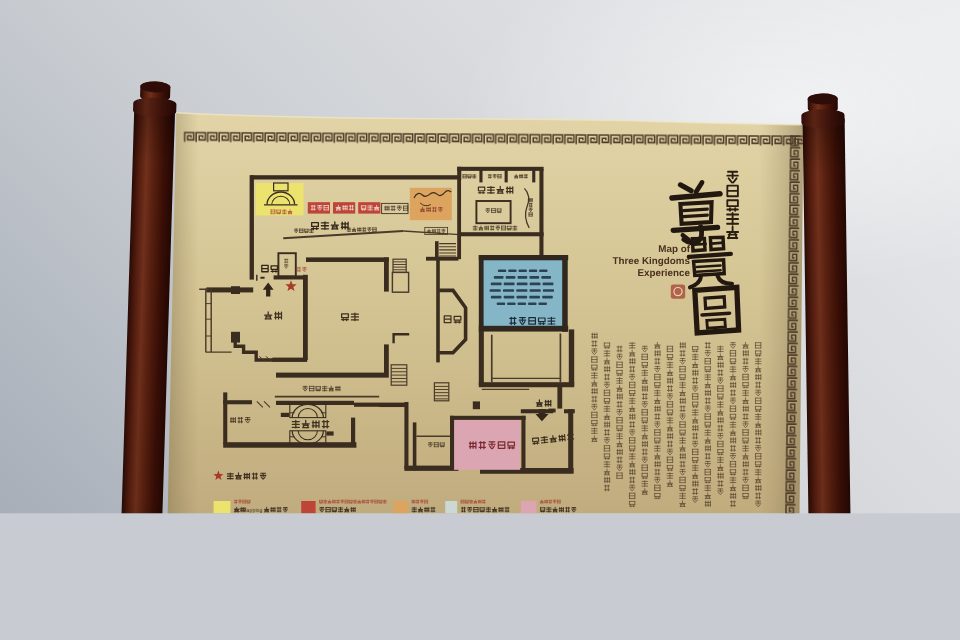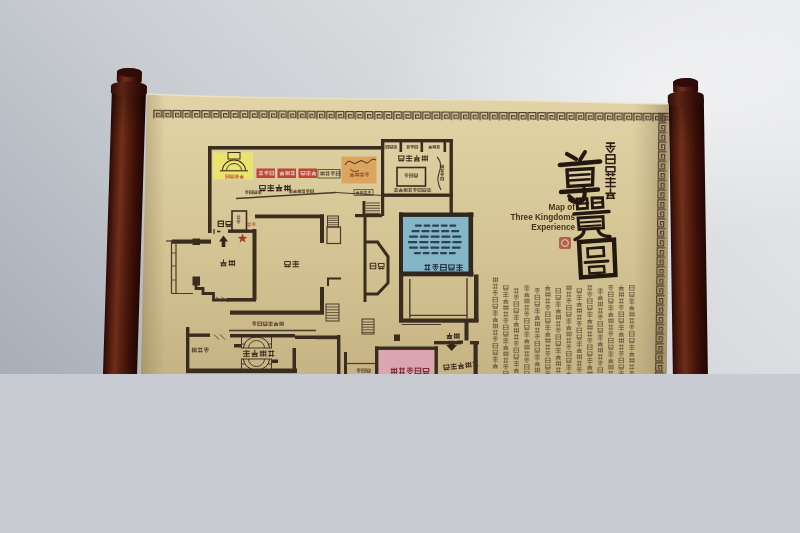--- a/index.html
+++ b/index.html
@@ -1,15 +1,15 @@
 <!DOCTYPE html>
 <html><head><meta charset="utf-8">
 <style>
 html,body{margin:0;padding:0;background:#c8ccd2;font-family:"Liberation Sans",sans-serif}
-#stage{position:relative;width:800px;height:374px;overflow:hidden;filter:blur(0.35px);
+#stage{position:relative;width:800px;height:428px;overflow:hidden;filter:blur(0.35px);
 background:linear-gradient(226deg,#eaebed 0%,#d8dadd 38%,#c9cdd2 62%,#a7aeb8 100%)}
 </style></head>
 <body>
 <div id="stage">
 
 <div style="position:absolute;left:380px;top:-60px;width:560px;height:300px;background:radial-gradient(ellipse at center,rgba(255,255,255,0.5),rgba(255,255,255,0) 70%)"></div>
 
 <div style="position:absolute;left:143px;top:444px;width:530px;height:26px;background:rgba(70,75,88,0.25);filter:blur(6px);transform:rotate(-1.4deg)"></div>
 
 <div style="position:absolute;left:0;top:503px;width:182px;height:30px;background:#e9e9e8"></div>

